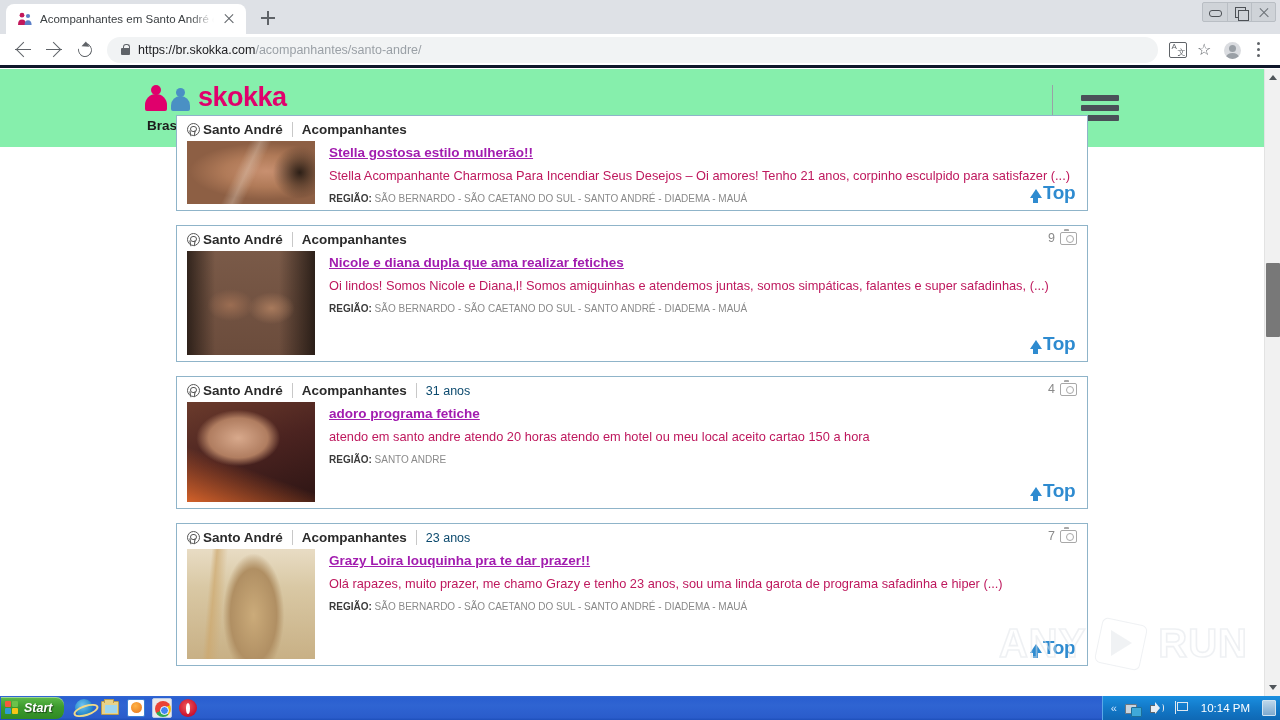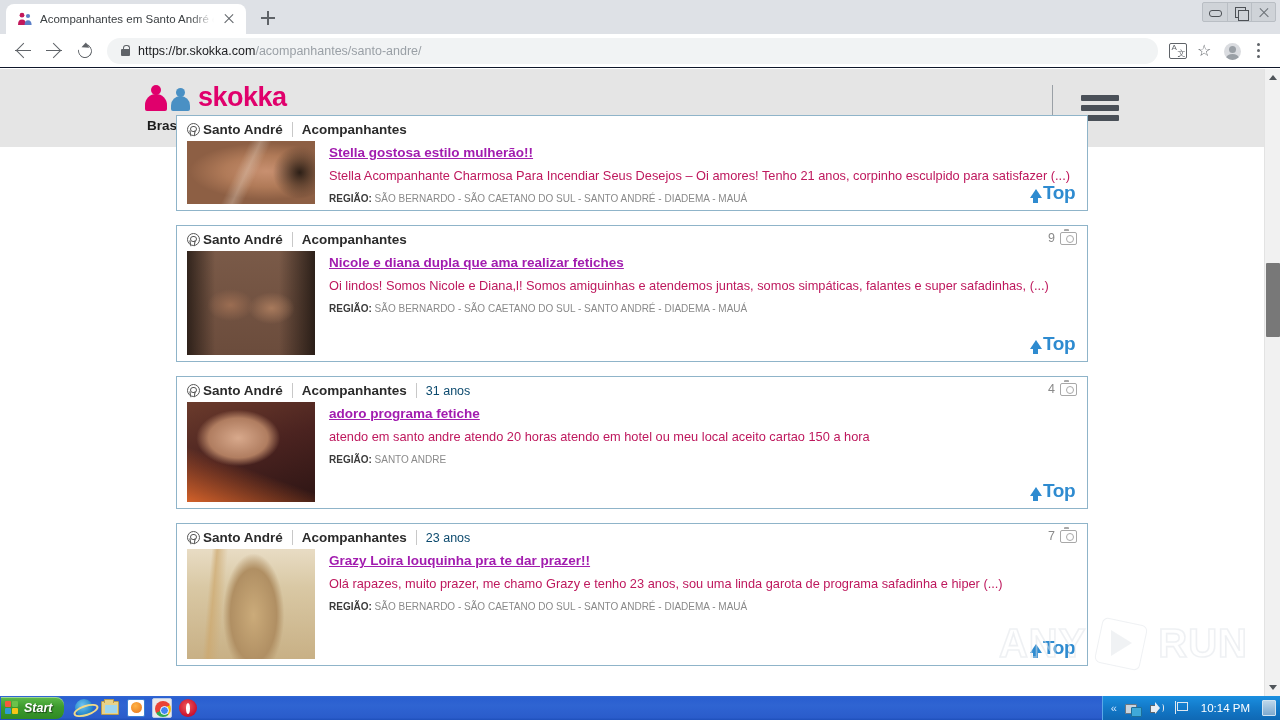--- a/index.html
+++ b/index.html
@@ -70,21 +70,21 @@
     content:""; position:absolute; left:6px; top:8.5px; width:12px; height:1.4px; background:#6b7076;
   }
   .wc-close::before { transform: rotate(45deg); }
   .wc-close::after  { transform: rotate(-45deg); }
 
   
   .toolbar {
     height: 34px; background: #fff;
     display: flex; align-items: center; gap: 1px;
     padding: 0 8px;
-    border-bottom: 1px solid #0f172a;
+    border-bottom: 3px solid #0f172a;
   }
   .navbtn { width: 30px; height: 30px; position: relative; cursor: pointer; flex: 0 0 30px; }
   .arrow-l, .arrow-r {
     position:absolute; left:10px; top:9px; width:11px; height:11px;
     border-left: 1.6px solid #5f6368; border-bottom: 1.6px solid #5f6368;
   }
   .arrow-l { transform: rotate(45deg); }
   .arrow-r { transform: rotate(-135deg); left: 9px; }
   .navbtn .bar { position:absolute; left:7px; top:14px; width:16px; height:1.6px; background:#5f6368;}
   .reload {
@@ -136,21 +136,21 @@
 
   
   .viewport {
     position: absolute; left:0; top: 69px; width: 1280px; height: 627px;
     background:#fff; overflow:hidden;
   }
   .page { position:absolute; left:0; top:0; width:1264px; }
 
   
   .site-header {
-    height: 78px; background: #e5e5e5;
+    height: 78px; background: #86efac;
     display:flex; align-items:center; position:relative;
   }
   .brand { margin-left: 145px; display:flex; flex-direction:column; }
   .brand-row { display:flex; align-items:flex-end; gap:4px; }
   .person { position:relative; width:22px; height:26px; }
   .person .head { position:absolute; left:6px; top:0; width:10px; height:10px; border-radius:50%; }
   .person .body { position:absolute; left:0; bottom:0; width:22px; height:17px;
       border-radius: 11px 11px 2px 2px; }
   .p-pink .head, .p-pink .body { background:#e0006c; }
   .p-blue .head, .p-blue .body { background:#4a90c4; }

